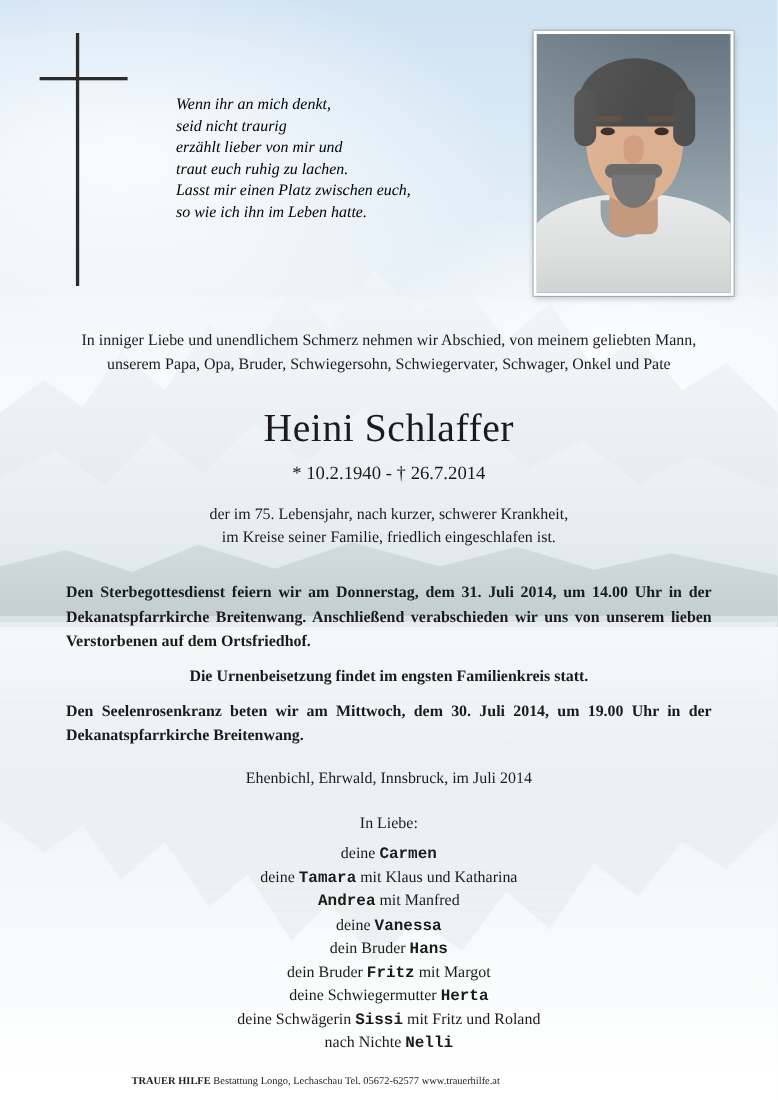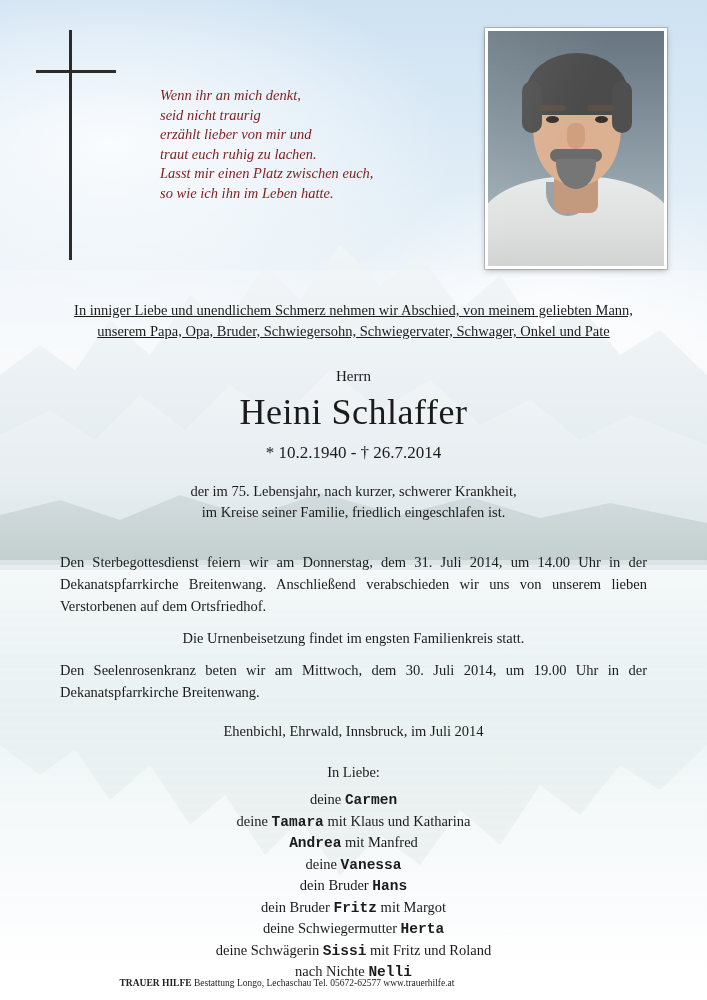--- a/index.html
+++ b/index.html
@@ -196,34 +196,33 @@
   }
 
   
   .poem {
     position: absolute;
     left: 160px; top: 86px;
     width: 290px;
     font-style: italic;
     font-size: 14.5px;
     line-height: 19.5px;
-    color: #7f1d1d;
+    color: #000000;
     text-align: left;
   }
   .content {
     position: absolute;
     left: 60px; top: 300px;
     width: 587px;
     text-align: center;
   }
   .intro {
     font-size: 14.5px;
     line-height: 21px;
     margin-bottom: 26px;
-    text-decoration: underline;
   }
   .herrn {
     font-size: 15px;
     margin-bottom: 6px;
   }
   .name {
     font-size: 36px;
     letter-spacing: 0.5px;
     margin: 4px 0 10px 0;
     font-weight: 400;
@@ -236,20 +235,21 @@
     font-size: 14.5px;
     line-height: 21px;
     margin-bottom: 28px;
   }
   .service {
     font-size: 14.5px;
     line-height: 22px;
     text-align: justify;
     text-align-last: center;
     margin-bottom: 10px;
+    font-weight: bold;
   }
   .service p { margin: 0 0 10px 0; }
   .service p.justified { text-align: justify; text-align-last: left; }
   .place {
     font-size: 14.5px;
     margin: 20px 0 24px 0;
   }
   .inliebe-title {
     font-size: 14.5px;
     margin-bottom: 8px;
@@ -345,21 +345,20 @@
     <div>erzählt lieber von mir und</div>
     <div>traut euch ruhig zu lachen.</div>
     <div>Lasst mir einen Platz zwischen euch,</div>
     <div>so wie ich ihn im Leben hatte.</div>
   </div>
 
   <div class="content">
 
     <div class="intro">In inniger Liebe und unendlichem Schmerz nehmen wir Abschied, von meinem geliebten Mann, unserem Papa, Opa, Bruder, Schwiegersohn, Schwiegervater, Schwager, Onkel und Pate</div>
 
-    <div class="herrn">Herrn</div>
     <div class="name">Heini Schlaffer</div>
     <div class="dates">* 10.2.1940 - † 26.7.2014</div>
 
     <div class="agetext">
       <div>der im 75. Lebensjahr, nach kurzer, schwerer Krankheit,</div>
       <div>im Kreise seiner Familie, friedlich eingeschlafen ist.</div>
     </div>
 
     <div class="service">
       <p class="justified">Den Sterbegottesdienst feiern wir am Donnerstag, dem 31. Juli 2014, um 14.00 Uhr in der Dekanatspfarrkirche Breitenwang. Anschließend verabschieden wir uns von unserem lieben Verstorbenen auf dem Ortsfriedhof.</p>

